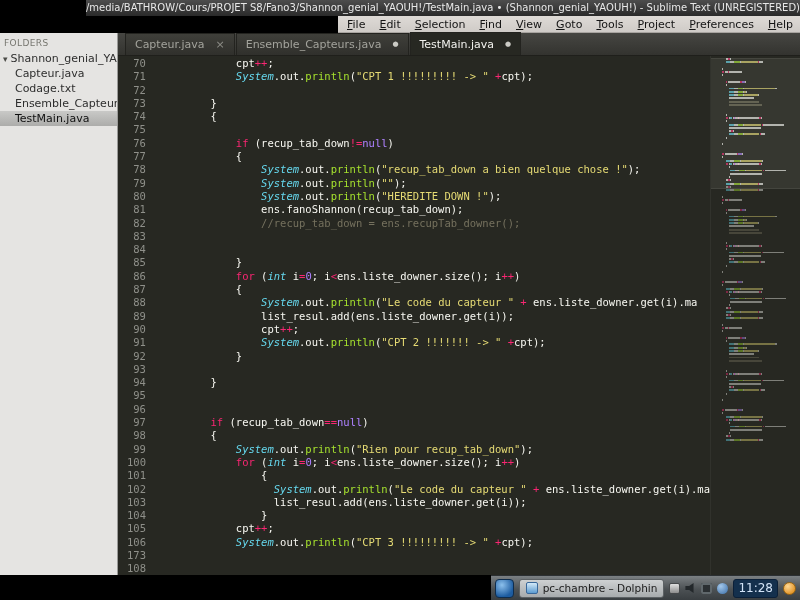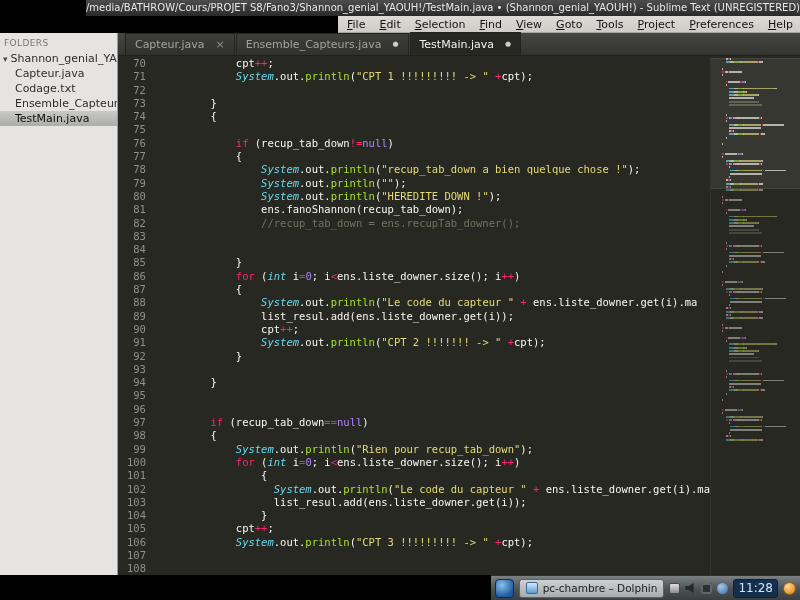--- a/index.html
+++ b/index.html
@@ -163,21 +163,21 @@
             <div class="lineno">97</div>
             <div class="lineno">98</div>
             <div class="lineno">99</div>
             <div class="lineno">100</div>
             <div class="lineno">101</div>
             <div class="lineno">102</div>
             <div class="lineno">103</div>
             <div class="lineno">104</div>
             <div class="lineno">105</div>
             <div class="lineno">106</div>
-            <div class="lineno">107</div>
+            <div class="lineno">173</div>
             <div class="lineno">108</div>
           </div>
         <div class="code" id="code">
             <div class="codeline"><span class="tk-p">            cpt</span><span class="tk-k">++</span><span class="tk-p">;</span></div>
             <div class="codeline"><span class="tk-p">            </span><span class="tk-t">System</span><span class="tk-p">.out.</span><span class="tk-f">println</span><span class="tk-p">(</span><span class="tk-s">"CPT 1 !!!!!!!!! -&gt; "</span><span class="tk-k"> +</span><span class="tk-p">cpt);</span></div>
             <div class="codeline"></div>
             <div class="codeline"><span class="tk-p">        }</span></div>
             <div class="codeline"><span class="tk-p">        {</span></div>
             <div class="codeline"></div>
             <div class="codeline"><span class="tk-p">            </span><span class="tk-k">if</span><span class="tk-p"> (recup_tab_down</span><span class="tk-k">!=</span><span class="tk-n">null</span><span class="tk-p">)</span></div>

